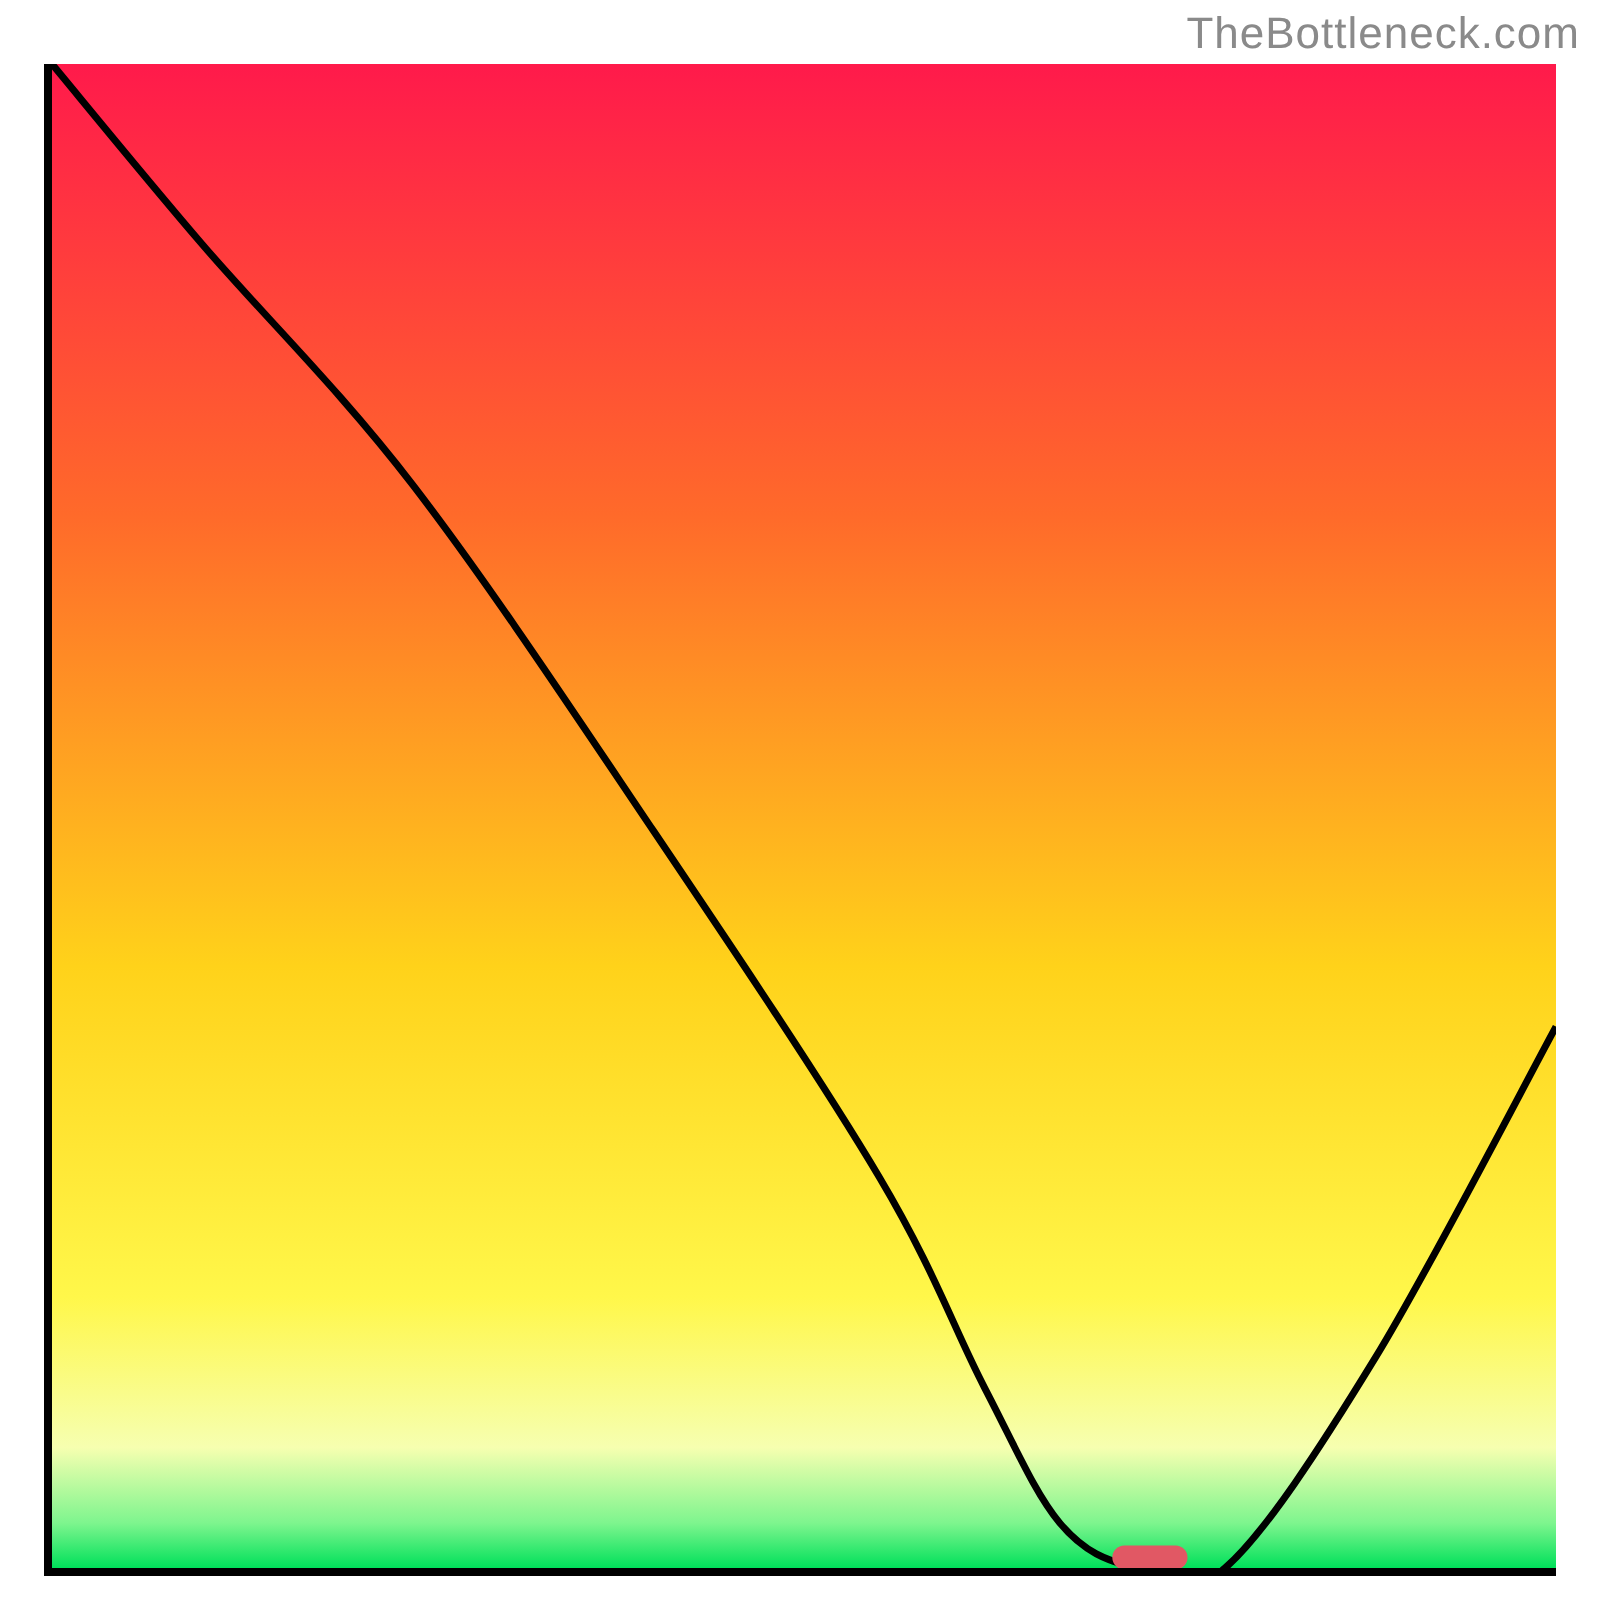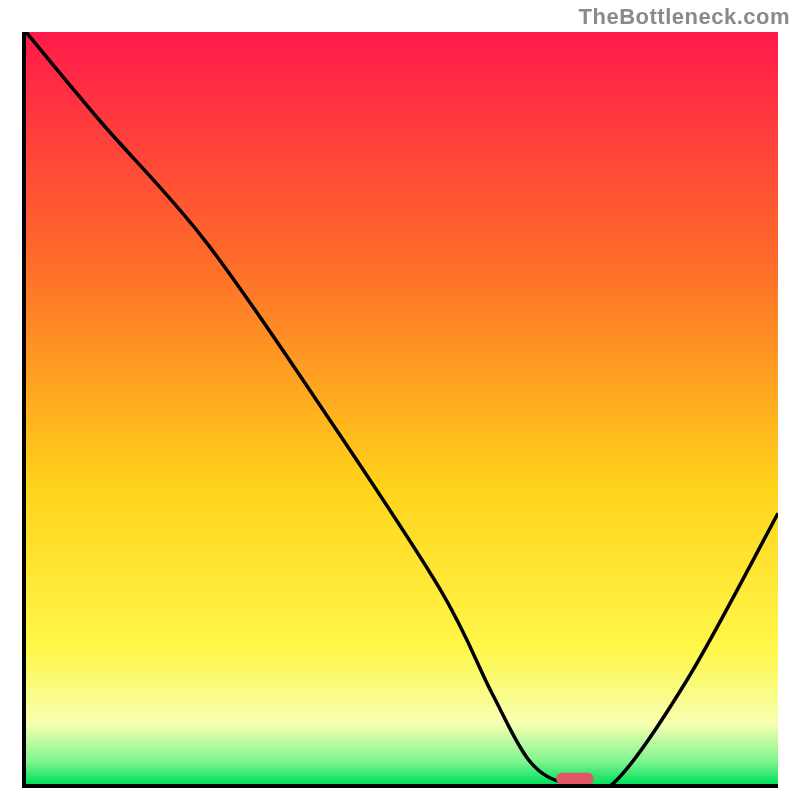--- a/index.html
+++ b/index.html
@@ -13,21 +13,21 @@
   .frame {
     position: relative;
     width: 800px;
     height: 800px;
   }
   .attribution {
     position: absolute;
     top: 4px;
     right: 10px;
     font-size: 22px;
-    font-weight: bold;
+    font-weight: normal;
     color: #8a8a8a;
     letter-spacing: 0.5px;
   }
   .plot {
     position: absolute;
     left: 22px;
     top: 32px;
     width: 756px;
     height: 756px;
     border-left: 4px solid #000;

